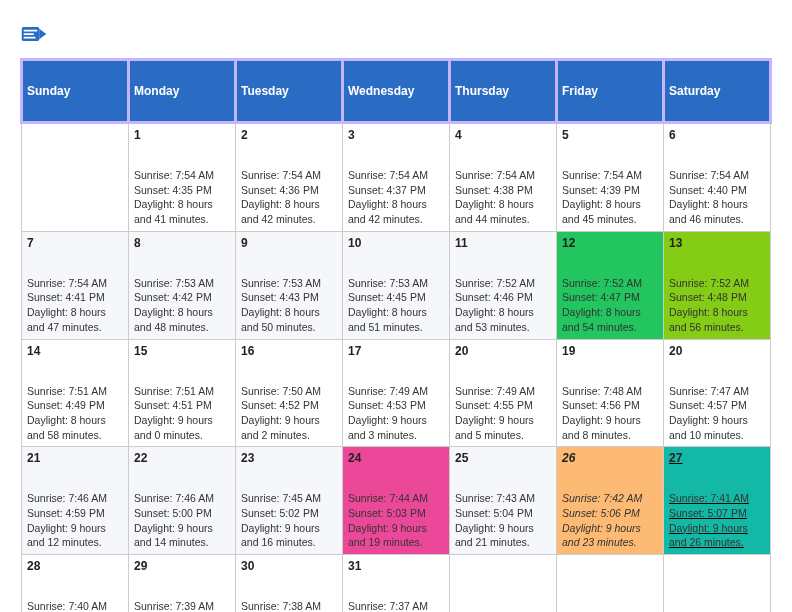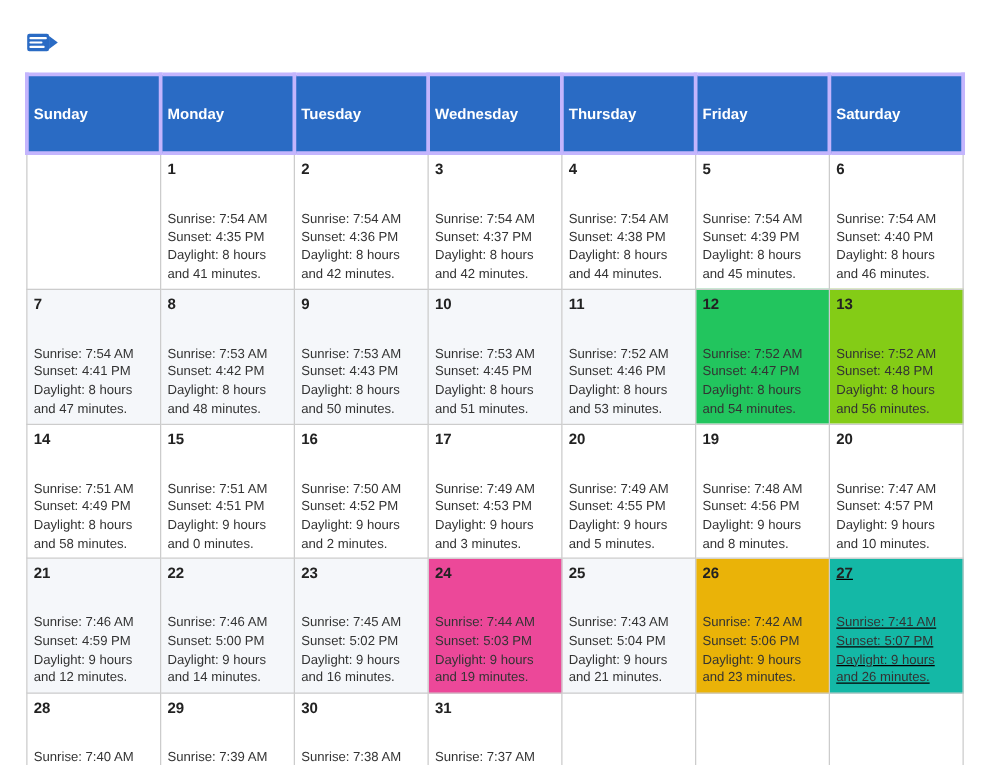--- a/index.html
+++ b/index.html
@@ -228,21 +228,21 @@
             <div class="day-info">Sunrise: 7:45 AM<br>Sunset: 5:02 PM<br>Daylight: 9 hours<br>and 16 minutes.</div>
           </td>
           <td style="background: #ec4899;">
             <span class="day-number">24</span>
             <div class="day-info">Sunrise: 7:44 AM<br>Sunset: 5:03 PM<br>Daylight: 9 hours<br>and 19 minutes.</div>
           </td>
           <td style="background: rgb(245, 247, 250);">
             <span class="day-number">25</span>
             <div class="day-info">Sunrise: 7:43 AM<br>Sunset: 5:04 PM<br>Daylight: 9 hours<br>and 21 minutes.</div>
           </td>
-          <td style="background: #eab308;">
+          <td style="background: #fdba74; font-style: italic;">
             <span class="day-number">26</span>
             <div class="day-info">Sunrise: 7:42 AM<br>Sunset: 5:06 PM<br>Daylight: 9 hours<br>and 23 minutes.</div>
           </td>
           <td style="background: #14b8a6; text-decoration: underline;">
             <span class="day-number">27</span>
             <div class="day-info">Sunrise: 7:41 AM<br>Sunset: 5:07 PM<br>Daylight: 9 hours<br>and 26 minutes.</div>
           </td>
         </tr>
         <tr>
           <td>

